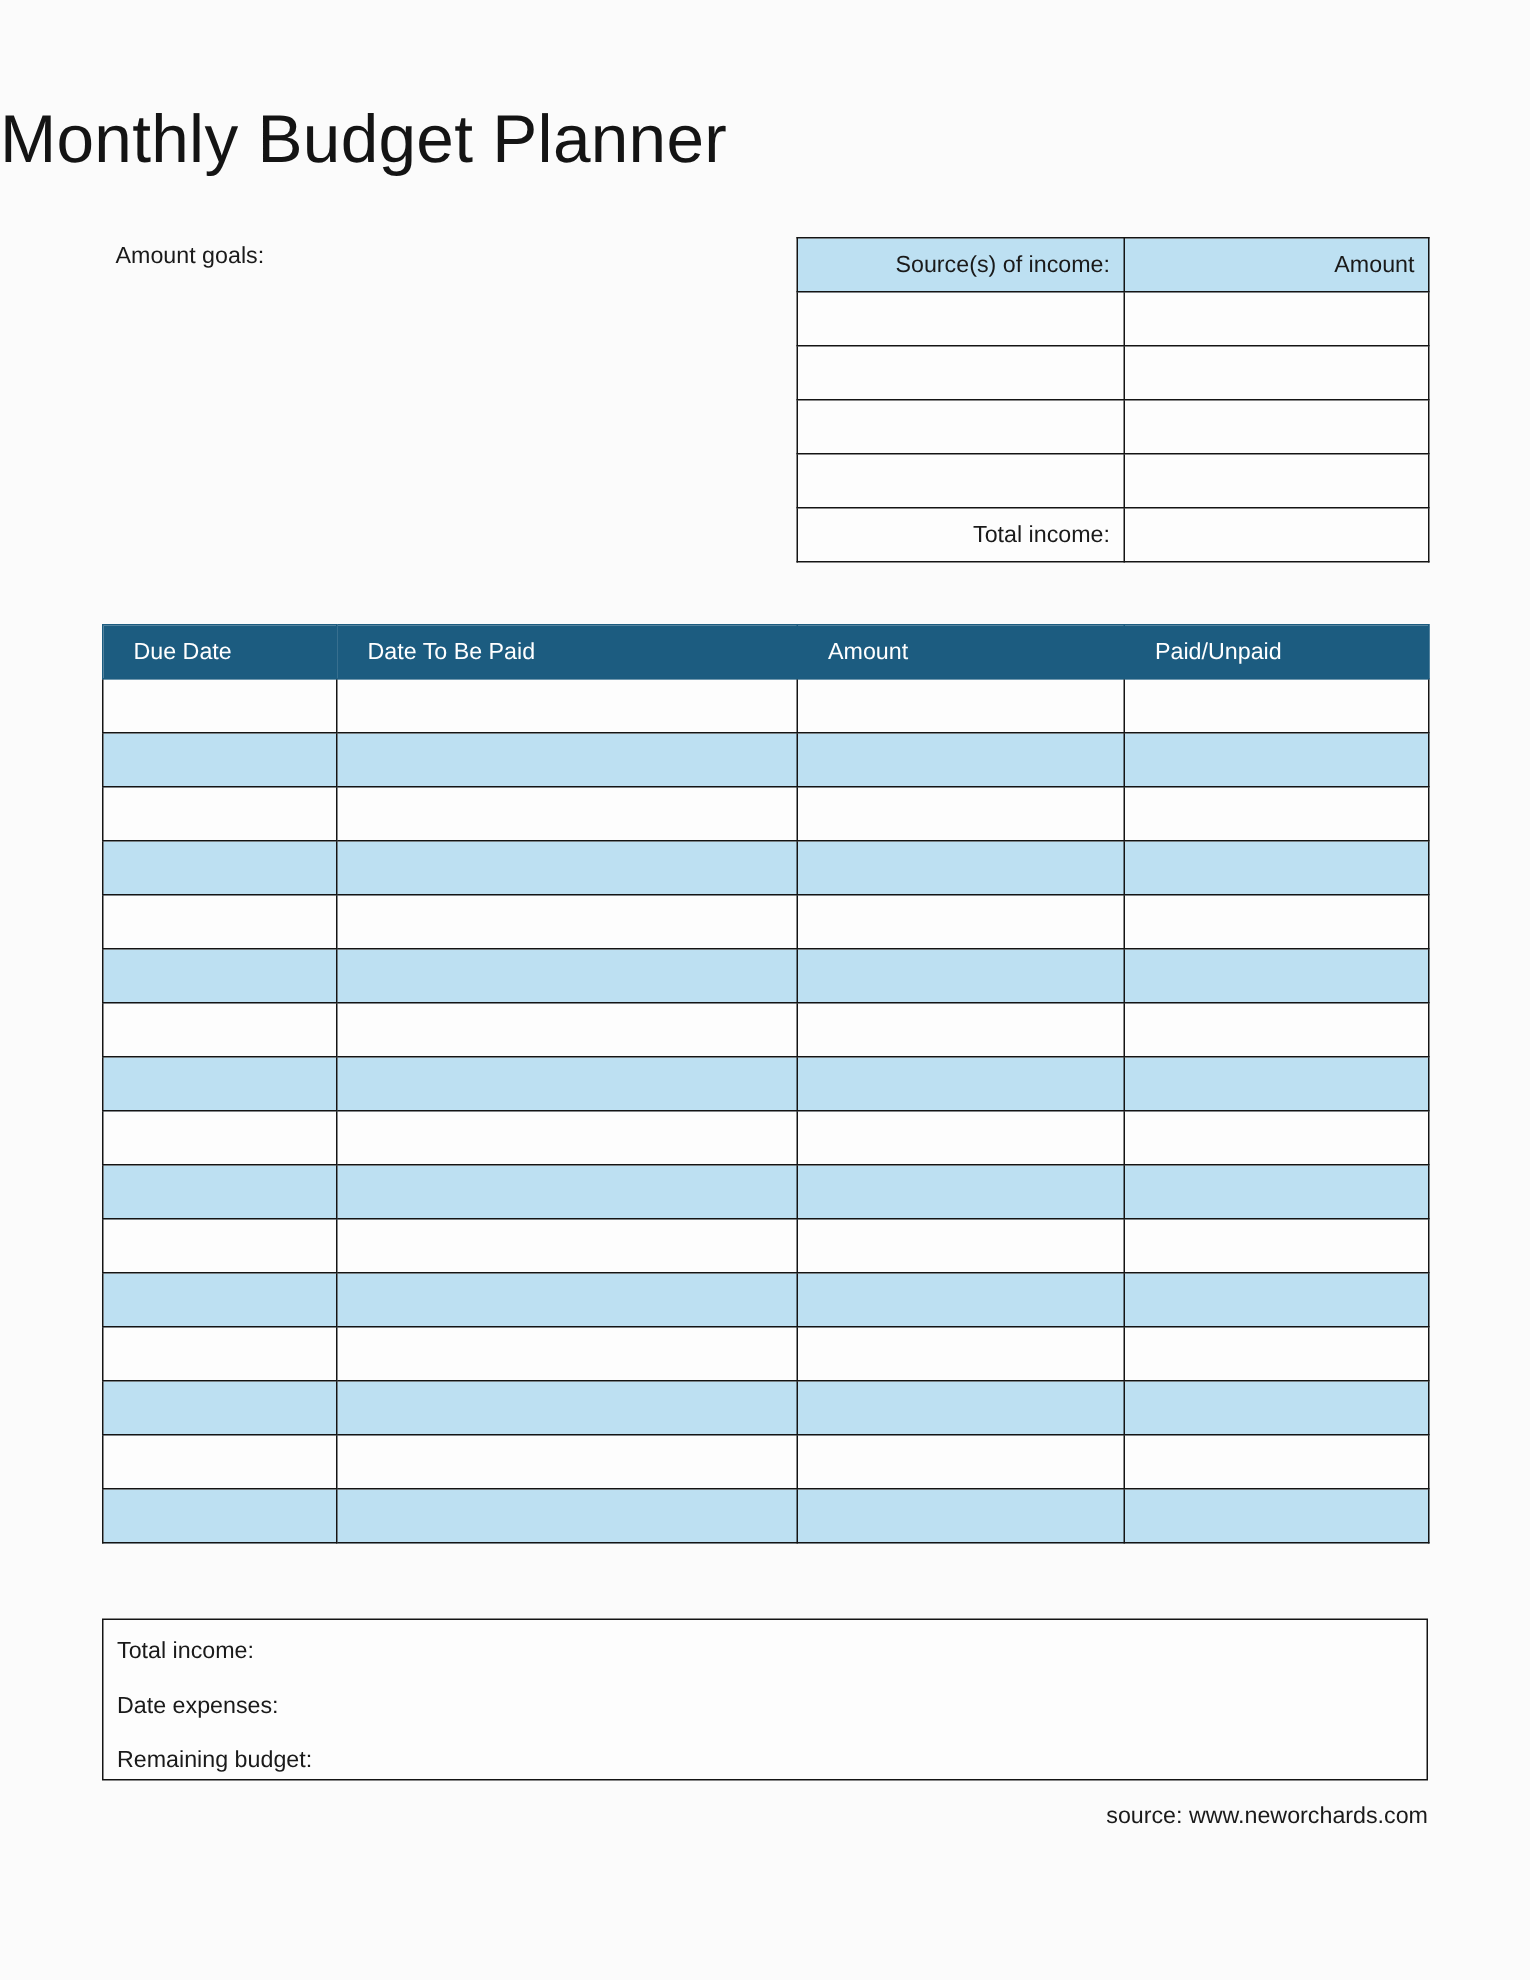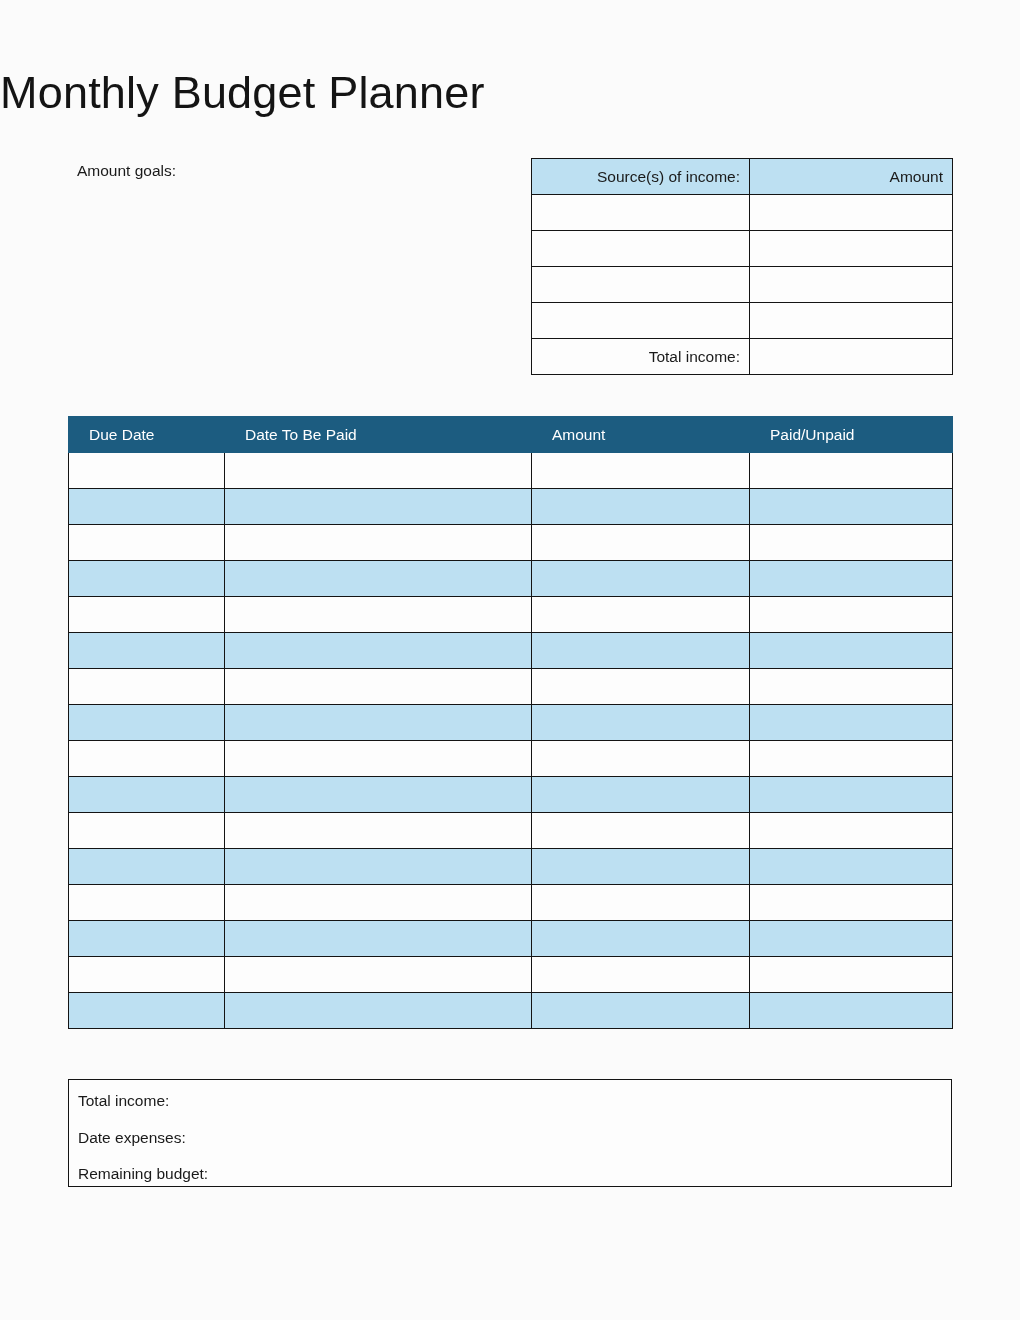--- a/index.html
+++ b/index.html
@@ -306,14 +306,15 @@
         </tr>
       </tbody>
   </table>
 
   <div class="summary-box">
     <div class="sline">Total income:</div>
     <div class="sline">Date expenses:</div>
     <div class="sline">Remaining budget:</div>
   </div>
 
+  <div class="source">source: www.neworchards.com</div>
 
 </div>
 
 </body></html>

